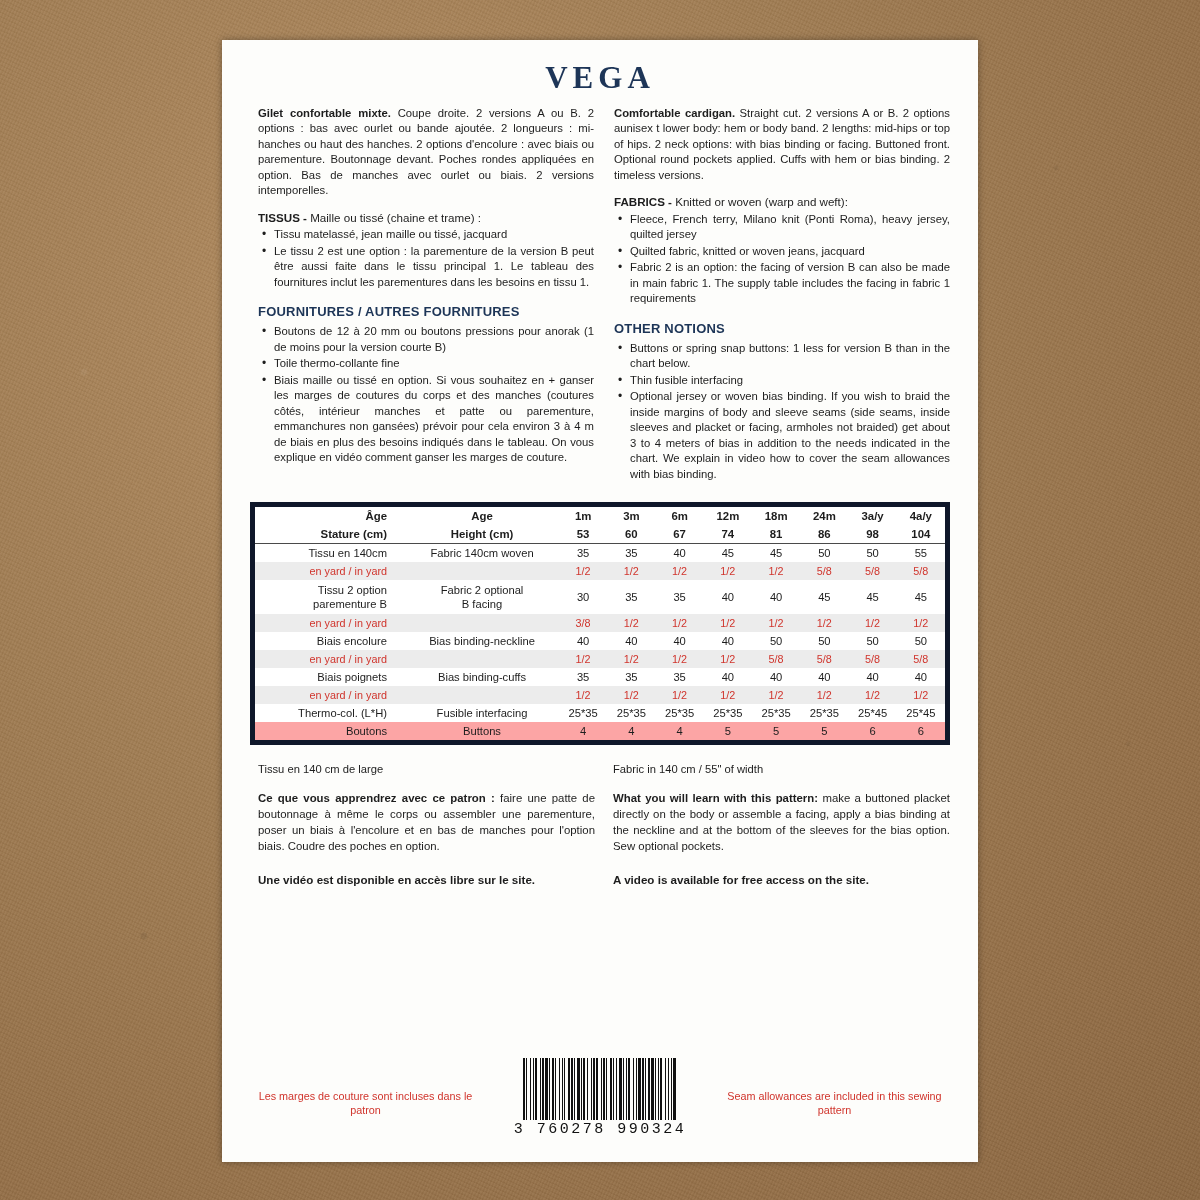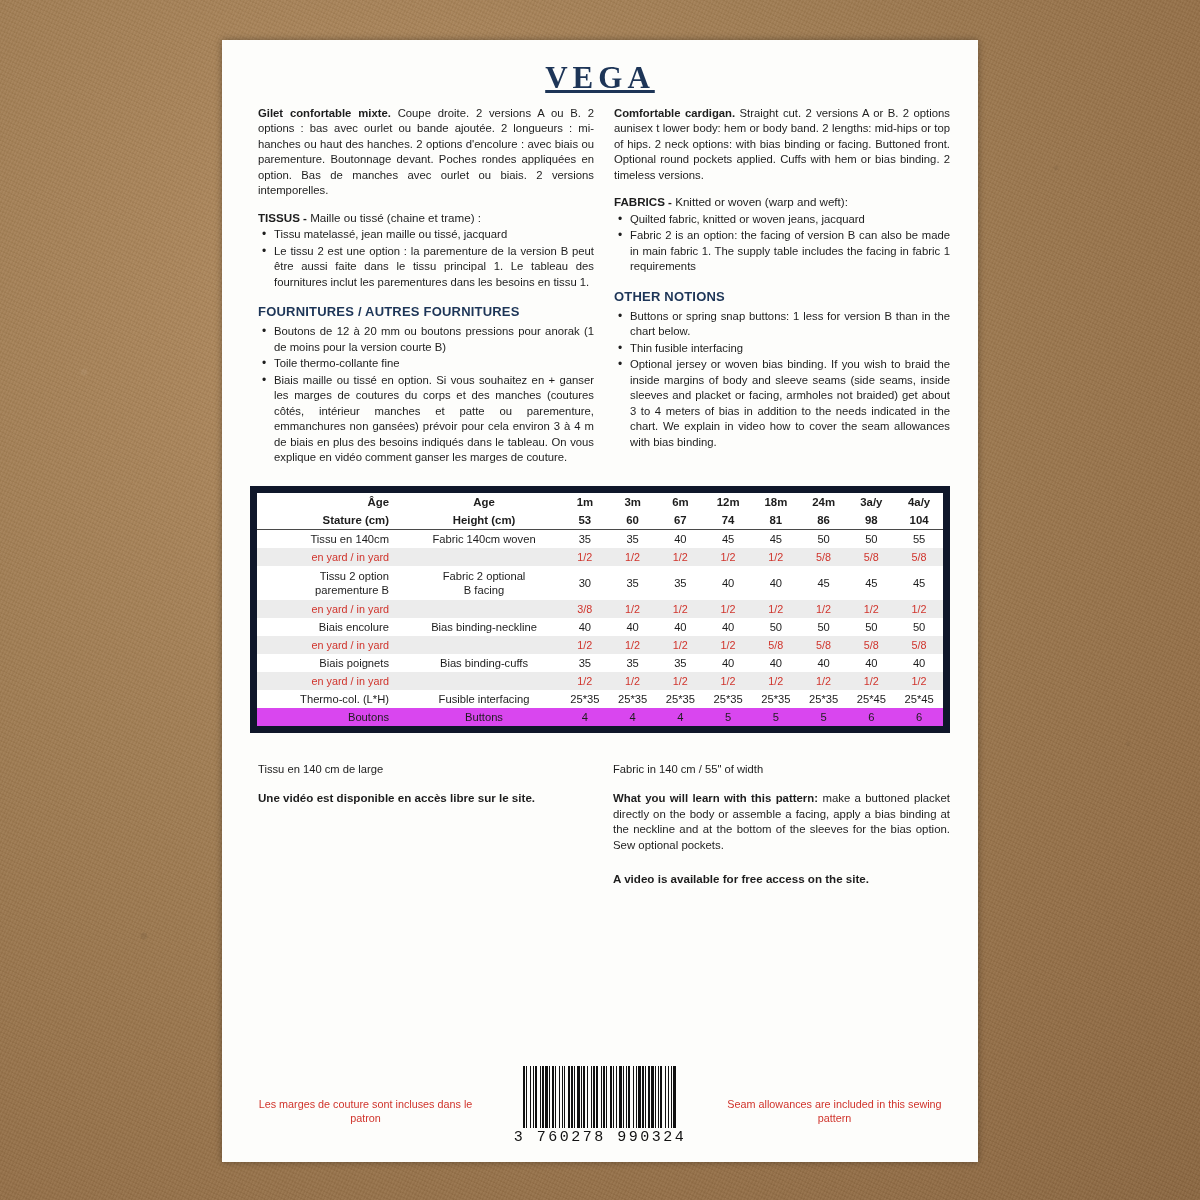--- a/index.html
+++ b/index.html
@@ -56,21 +56,20 @@
   }
 
   .title {
     text-align: center;
     font-family: "Liberation Serif", serif;
     font-size: 31px;
     letter-spacing: 5px;
     color: #1d3557;
     font-weight: 700;
     margin: 8px 0 10px 0;
-    text-decoration: underline;
   }
 
   .cols {
     display: flex;
     gap: 20px;
     padding: 0 10px;
   }
   .col {
     width: 50%;
   }
@@ -119,22 +118,22 @@
   ul.bullets li::before {
     content: "•";
     position: absolute;
     left: 4px;
     top: -1px;
     font-size: 12px;
   }
 
   
   .table-wrap {
-    margin: 10px 10px 16px 10px;
-    border: 7px solid #0f172a;
+    margin: 10px 10px 4px 10px;
+    border: 5px solid #0f172a;
     background: #fff;
   }
   table.sizes {
     width: 100%;
     border-collapse: collapse;
     font-size: 11.2px;
     color: #1d1d1d;
   }
   table.sizes td, table.sizes th {
     padding: 3px 2px;
@@ -155,21 +154,21 @@
     width: 150px;
   }
   tr.headrow th { border-bottom: none; font-size: 11.4px; }
   tr.headrow2 th { font-size: 11.4px; }
   tr.rule td, tr.rule th { border-bottom: 1.4px solid #4a4a4a; }
   tr.yard {
     background: #ececec;
     color: #d0342c;
   }
   tr.yard td { color: #d0342c; font-size: 10.8px; }
-  tr.shaded { background: #d946ef; }
+  tr.shaded { background: #fca5a5; }
   .two-line { line-height: 1.25; }
 
   
   .bottom {
     display: flex;
     gap: 18px;
     padding: 14px 10px 0 10px;
   }
   .bottom .col { width: 50%; }
   .bot-small {
@@ -190,21 +189,21 @@
     font-weight: 700;
     color: #1d1d1d;
     margin: 0;
   }
   .left-pad { padding-left: 8px; }
 
   .footer {
     position: absolute;
     left: 10px;
     right: 10px;
-    bottom: 6px;
+    bottom: 14px;
     display: flex;
     align-items: flex-end;
   }
   .foot-note {
     width: 33%;
     font-size: 10.8px;
     color: #d0342c;
     text-align: center;
     line-height: 1.35;
     padding-bottom: 20px;
@@ -259,20 +258,21 @@
           <li>Toile thermo-collante fine</li>
           <li>Biais maille ou tissé en option. Si vous souhaitez en + ganser les marges de coutures du corps et des manches (coutures côtés, intérieur manches et patte ou parementure, emmanchures non gansées) prévoir pour cela environ 3 à 4 m de biais en plus des besoins indiqués dans le tableau. On vous explique en vidéo comment ganser les marges de couture.</li>
         </ul>
       </div>
 
       <div class="col">
         <p class="intro"><b>Comfortable cardigan.</b><span> Straight cut. 2 versions A or B. 2 options aunisex t lower body: hem or body band. 2 lengths: mid-hips or top of hips. 2 neck options: with bias binding or facing. Buttoned front. Optional round pockets applied. Cuffs with hem or bias binding. 2 timeless versions.</span></p>
 
         <div class="sect-head"><span>FABRICS -</span><span class="reg"> Knitted or woven (warp and weft):</span></div>
         <ul class="bullets">
+          <li>Fleece, French terry, Milano knit (Ponti Roma), heavy jersey, quilted jersey</li>
           <li>Quilted fabric, knitted or woven jeans, jacquard</li>
           <li>Fabric 2 is an option: the facing of version B can also be made in main fabric 1. The supply table includes the facing in fabric 1 requirements</li>
         </ul>
 
         <div class="big-head">OTHER NOTIONS</div>
         <ul class="bullets">
           <li>Buttons or spring snap buttons: 1 less for version B than in the chart below.</li>
           <li>Thin fusible interfacing</li>
           <li>Optional jersey or woven bias binding. If you wish to braid the inside margins of body and sleeve seams (side seams, inside sleeves and placket or facing, armholes not braided) get about 3 to 4 meters of bias in addition to the needs indicated in the chart. We explain in video how to cover the seam allowances with bias binding.</li>
         </ul>
@@ -428,20 +428,21 @@
               <td>6</td>
               <td>6</td>
             </tr>
           </tbody>
       </table>
     </div>
 
     <div class="bottom">
       <div class="col left-pad">
         <p class="bot-small">Tissu en 140 cm de large</p>
+        <p class="bot-para"><b>Ce que vous apprendrez avec ce patron :</b><span> faire une patte de boutonnage à même le corps ou assembler une parementure, poser un biais à l'encolure et en bas de manches pour l'option biais. Coudre des poches en option.</span></p>
         <p class="bot-bold">Une vidéo est disponible en accès libre sur le site.</p>
       </div>
       <div class="col">
         <p class="bot-small">Fabric in 140 cm / 55" of width</p>
         <p class="bot-para"><b>What you will learn with this pattern:</b><span> make a buttoned placket directly on the body or assemble a facing, apply a bias binding at the neckline and at the bottom of the sleeves for the bias option. Sew optional pockets.</span></p>
         <p class="bot-bold">A video is available for free access on the site.</p>
       </div>
     </div>
 
     <div class="footer">

